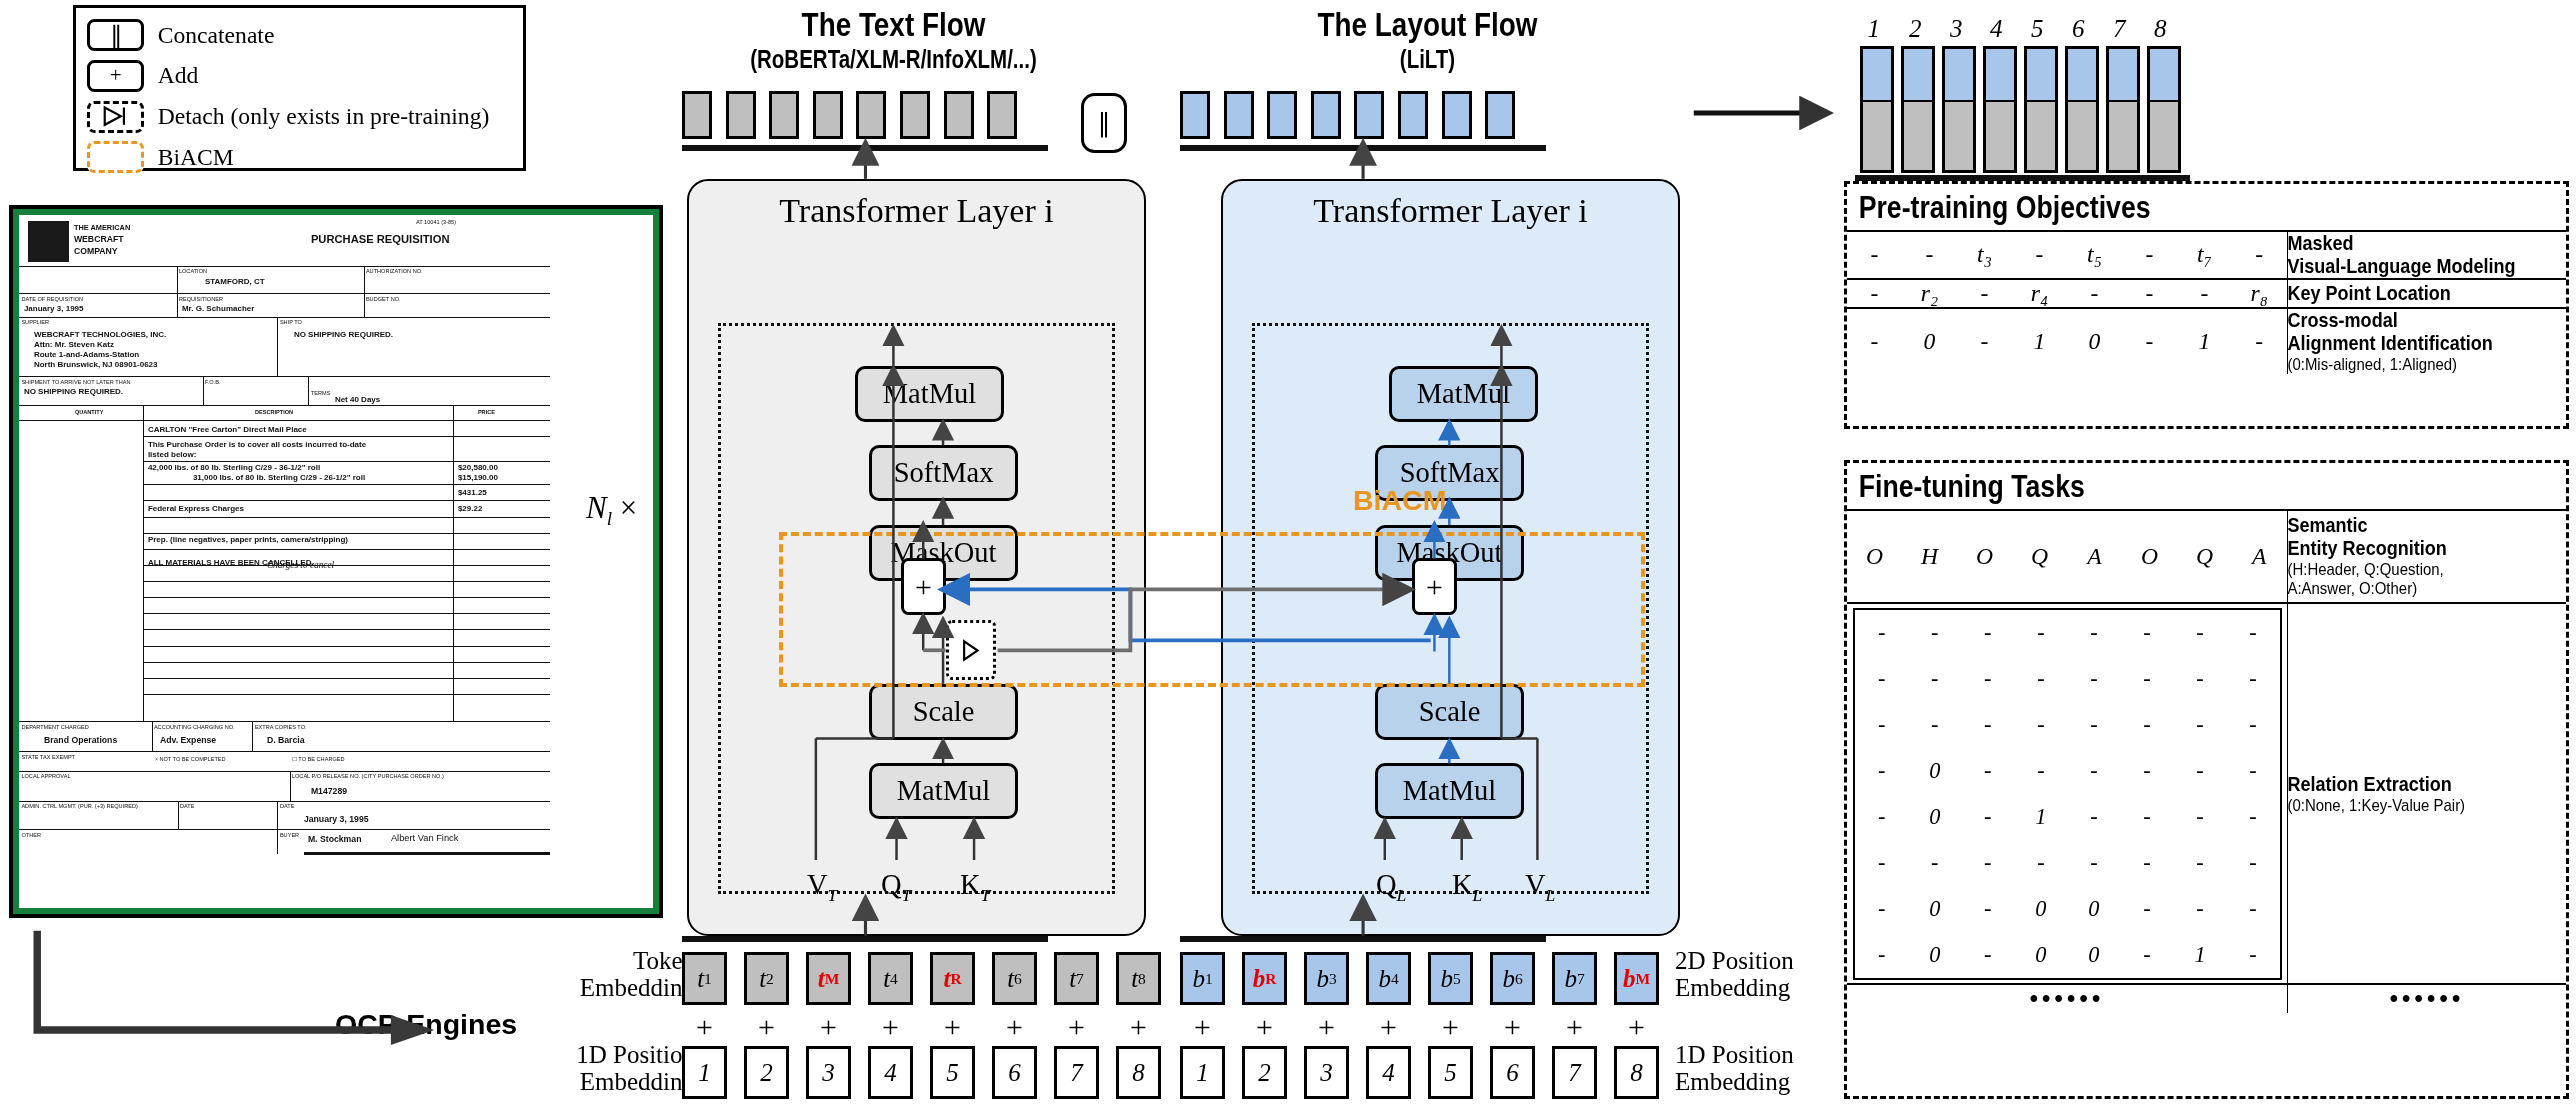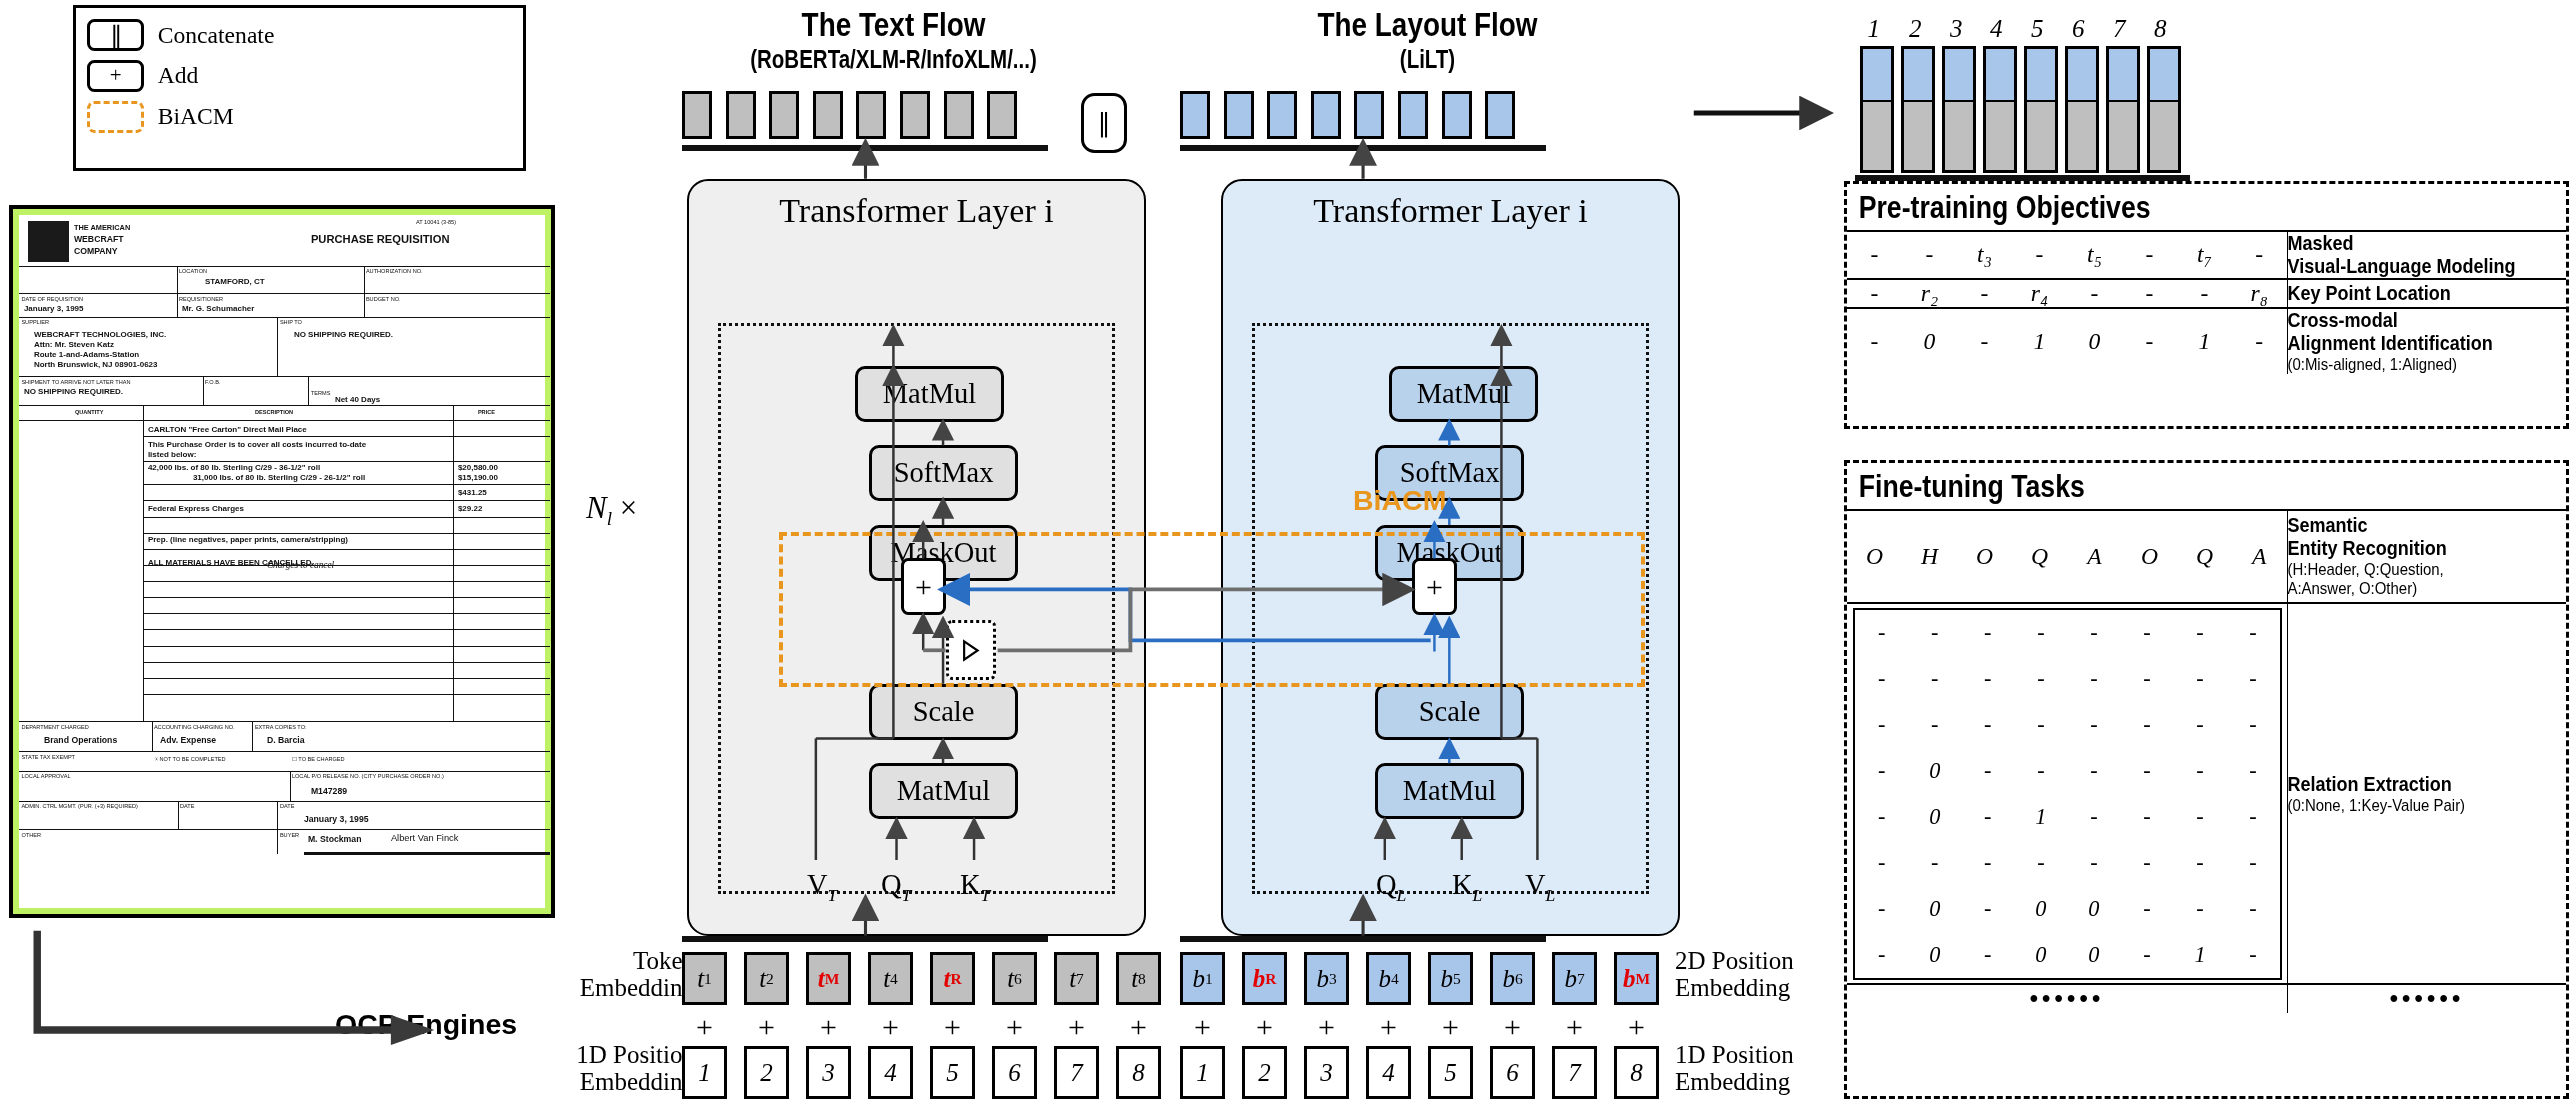--- a/index.html
+++ b/index.html
@@ -15,22 +15,22 @@
   .lg-row { display:flex; align-items:center; height:37px; margin-bottom:3.7px; }
   .lg-chip { width:57px; height:32px; border:3.1px solid #000; border-radius:7.4px;
              display:flex; align-items:center; justify-content:center;
              font-size:21px; background:#fff; flex:0 0 auto; }
   .lg-chip.dashed { border:3.1px dashed #000; }
   .lg-chip.orange { border:3.7px dashed #E8961E; }
   .lg-label { margin-left:13.6px; font-size:23.6px; white-space:nowrap; }
   .concat-glyph { font-size:25px; letter-spacing:-1.2px; }
 
   
-  #doc { left:8.7px; top:205px; width:546px; height:713px;
-         border:4.3px solid #000; background:#bef264; overflow:hidden; }
+  #doc { left:8.7px; top:205px; width:654px; height:713px;
+         border:4.3px solid #000; background:#15803d; overflow:hidden; }
   .doc-inner { position:absolute; inset:6.2px; background:#fff; }
   .doc-line { position:absolute; background:#111; height:1.2px; }
   .doc-vline { position:absolute; background:#111; width:1.2px; }
   .doc-txt { position:absolute; font-family:"Liberation Sans", sans-serif;
              font-size:8px; color:#111; white-space:nowrap; }
   .doc-txt.b { font-weight:bold; }
   .doc-txt.tiny { font-size:5.6px; }
   .doc-logo { position:absolute; background:#1a1a1a; }
 
   
@@ -143,20 +143,29 @@
     <div class="lg-chip">
       <span class="concat-glyph">∥</span>
     </div>
     <div class="lg-label">Concatenate</div>
   </div>
   <div class="lg-row">
     <div class="lg-chip">
       <span>+</span>
     </div>
     <div class="lg-label">Add</div>
+  </div>
+  <div class="lg-row">
+    <div class="lg-chip dashed">
+      <svg width="28.5" height="22.3" viewBox="0 0 46 36">
+        <path d="M6 4 L32 18 L6 32 Z" fill="none" stroke="#000" stroke-width="3.5"></path>
+        <line x1="37" y1="4" x2="37" y2="32" stroke="#000" stroke-width="3.5"></line>
+      </svg>
+    </div>
+    <div class="lg-label">Detach (only exists in pre-training)</div>
   </div>
   <div class="lg-row">
     <div class="lg-chip orange"></div>
     <div class="lg-label">BiACM</div>
   </div>
 </div>
 
 <div class="abs" id="doc">
   <div class="doc-inner">
 

